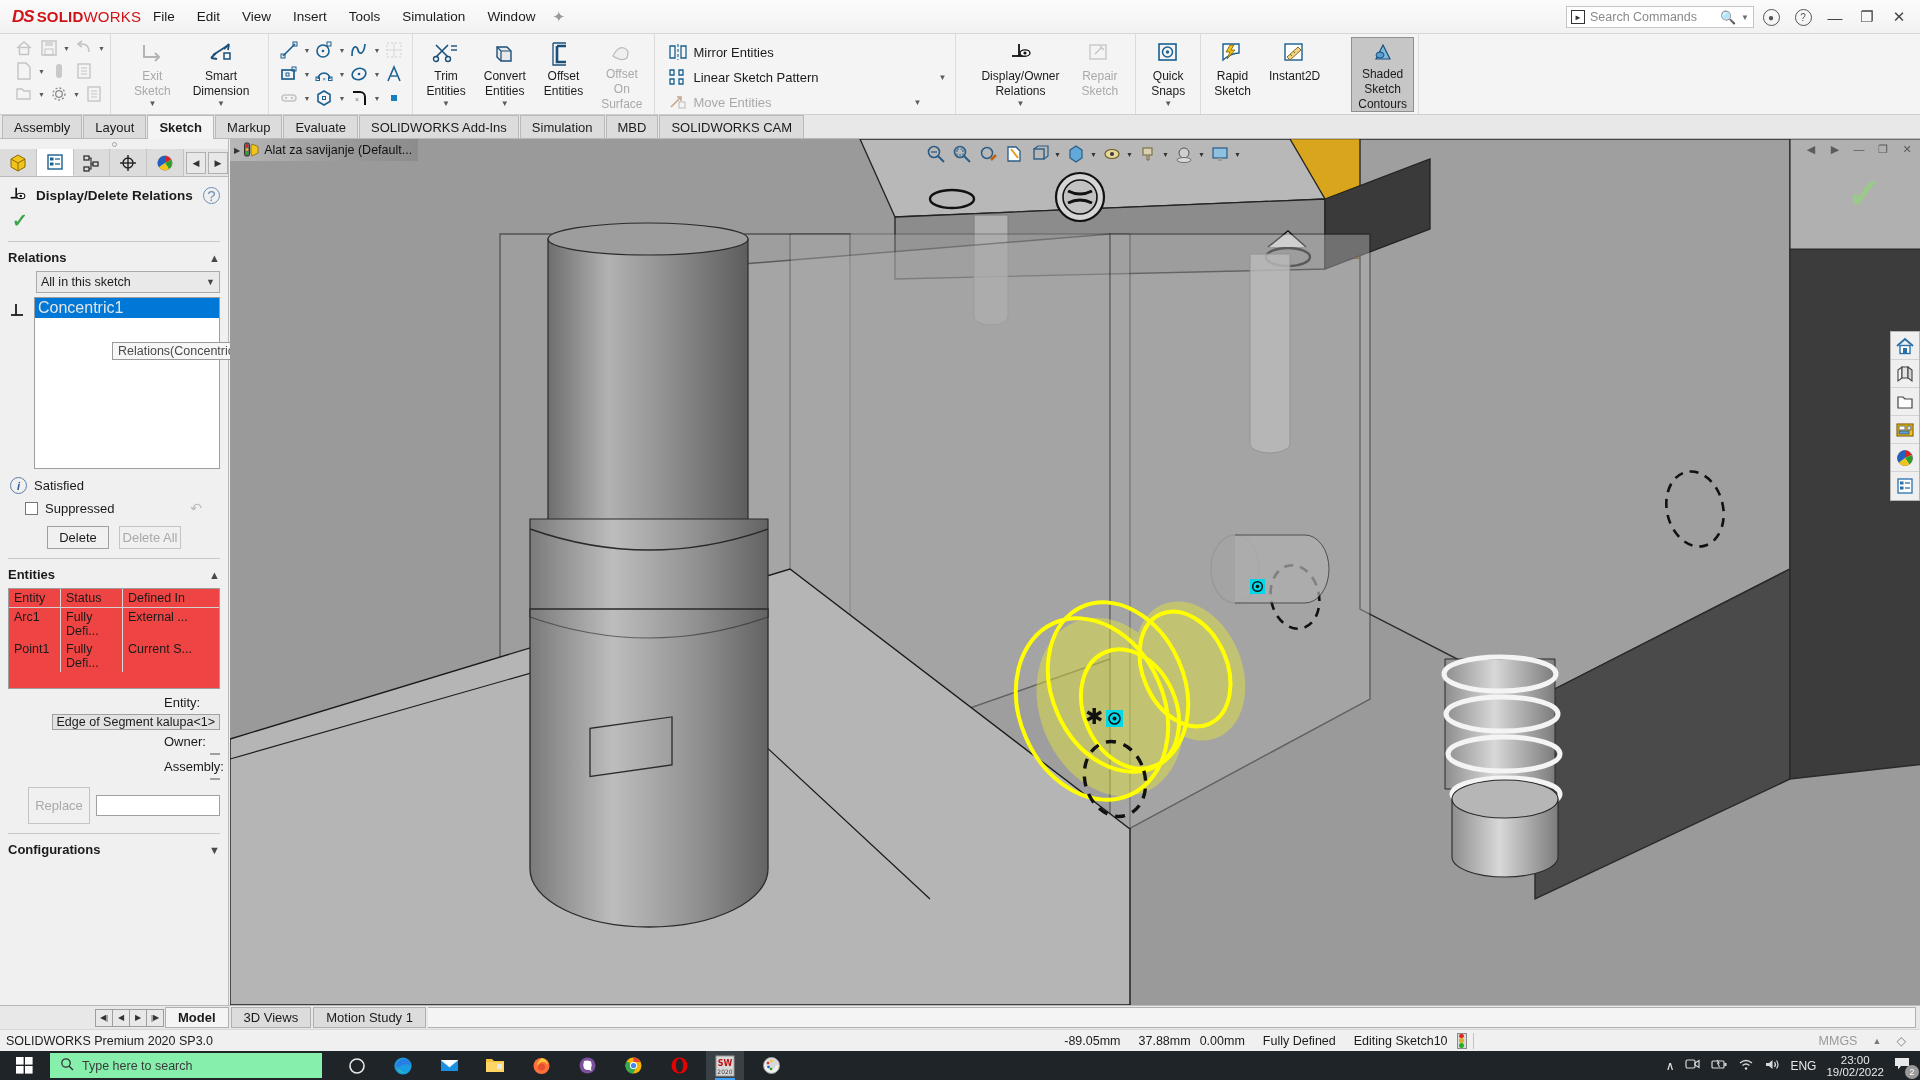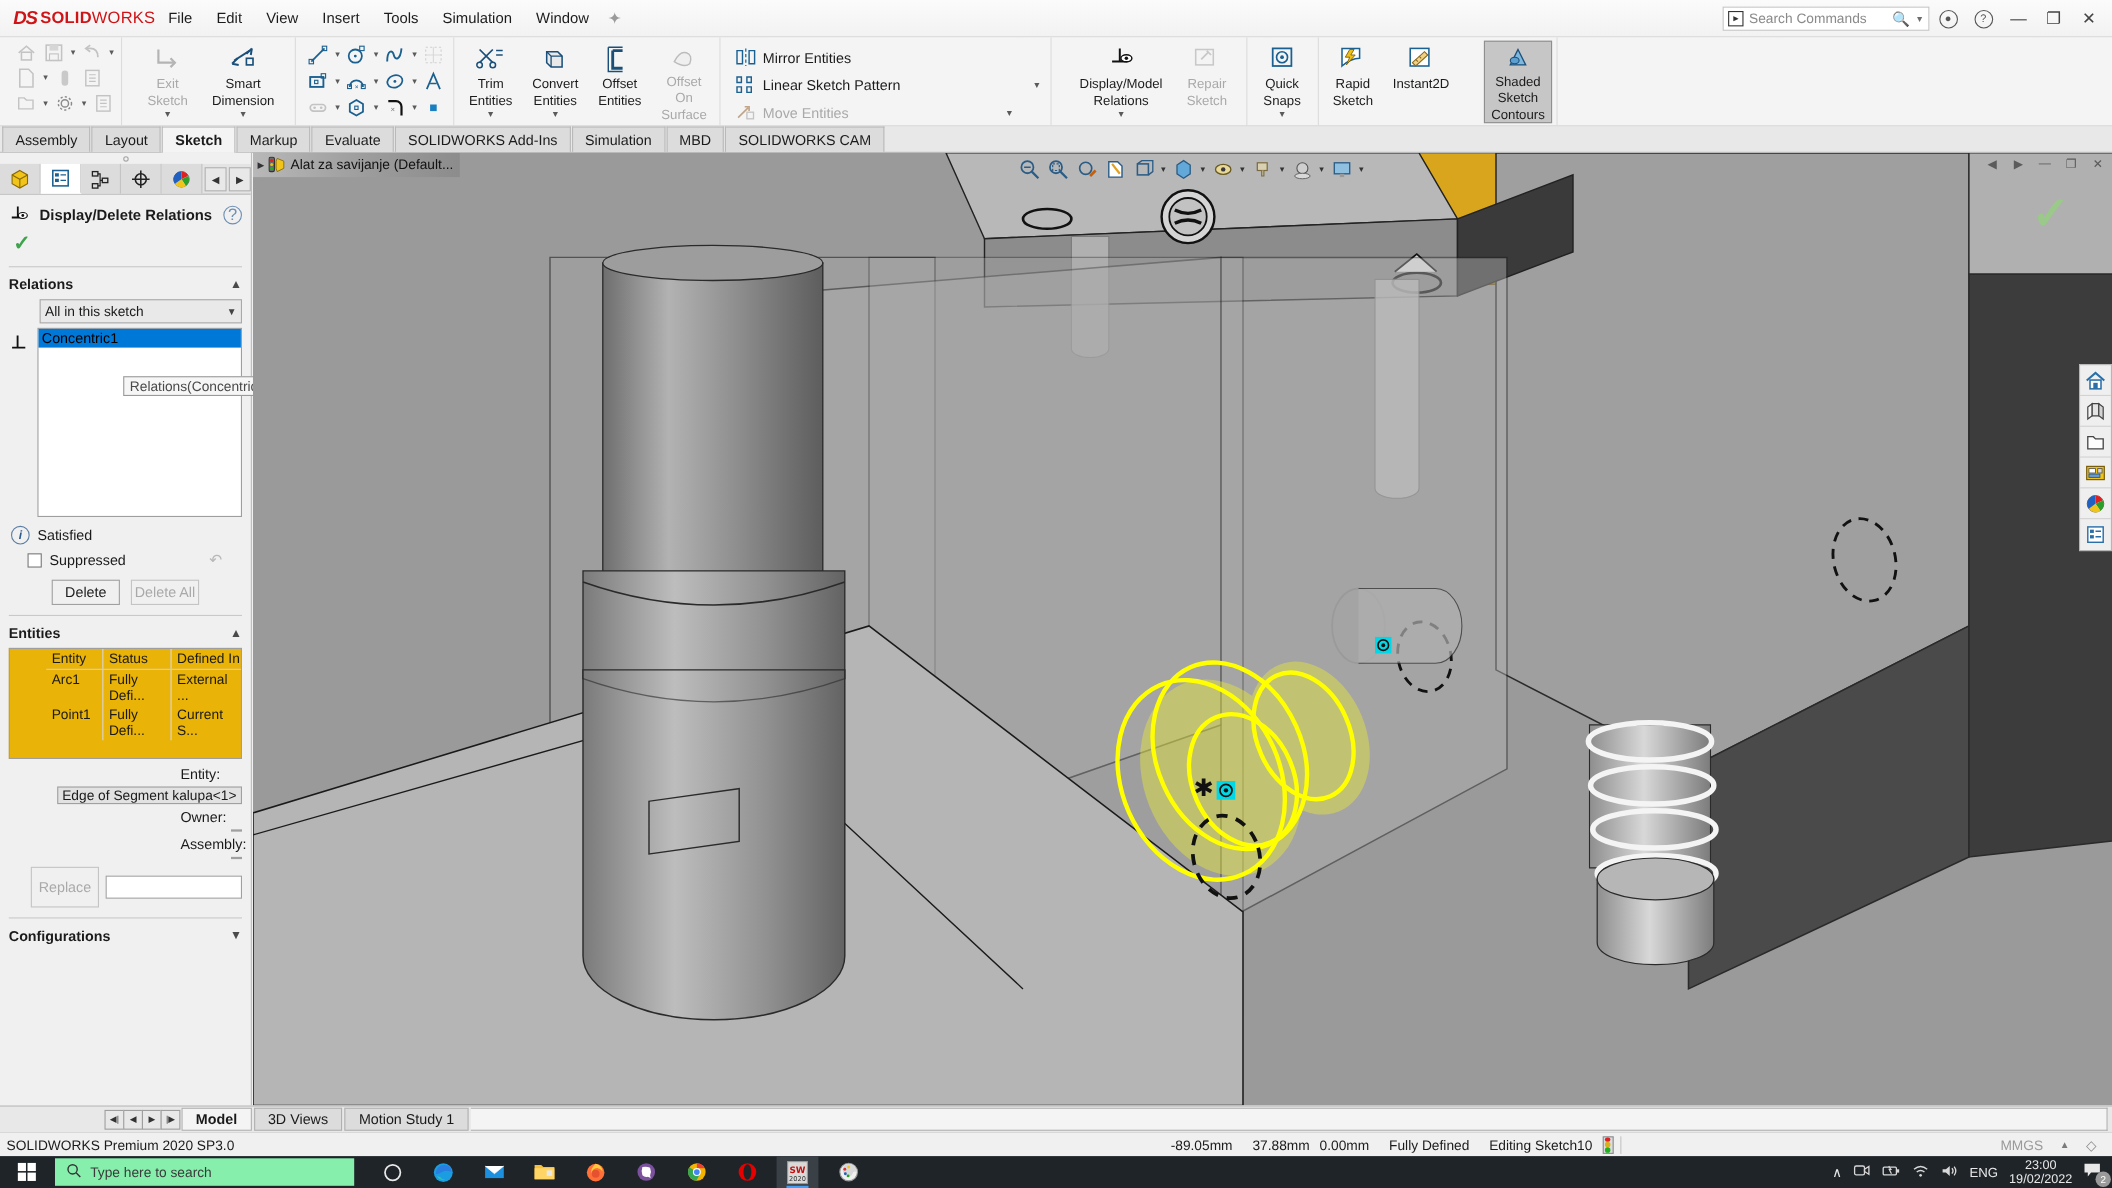--- a/index.html
+++ b/index.html
@@ -123,40 +123,40 @@
     display:flex; align-items:center; padding:0 4px; font-size:12.5px; color:#1b1b1b;
   }
   .pm-select .sv { flex:1; }
   .pm-select .cv { font-size:9px; color:#444; }
 
   .relbox-wrap { display:flex; padding:0 8px; gap:4px; }
   .relbox-ico { width:22px; padding-top:4px; }
   .relbox {
     flex:1; height:172px; background:#fff; border:1px solid #9e9e9e; padding:0;
   }
-  .rel-item { background:#0078d7; color:#000000; font-size:13px; padding:1px 3px; }
+  .rel-item { background:#0078d7; color:#e5e5e5; font-size:16px; padding:1px 3px; }
   .tooltip {
     position:absolute; left:112px; top:342px;
     background:#f6f6f6; border:1px solid #9a9a9a; color:#4a4a4a;
     font-size:12.5px; padding:1px 5px; white-space:nowrap;
   }
 
   .status-row { display:flex; align-items:center; gap:7px; padding:8px 8px 2px 10px; }
   .info-ico { width:17px;height:17px;border-radius:50%;border:1.6px solid #5a7fa5;color:#2b5b8c;
               display:flex;align-items:center;justify-content:center;font-size:11px;font-style:italic;font-weight:bold;}
   .status-row .sv { font-size:13px; }
   .supp-row { display:flex; align-items:center; gap:7px; padding:4px 8px 4px 25px; }
   .chkbox { width:13px;height:13px;border:1px solid #767676; background:#fff; }
   .undo-ico { margin-left:auto; color:#b8b8b8; font-size:14px; padding-right:18px;}
   .btn-row { display:flex; gap:10px; justify-content:center; padding:6px 0 6px 0; }
   .pbtn { min-width:62px; height:23px; border:1px solid #a0a0a0; background:#f0f0f0;
           font-size:13px; display:flex; align-items:center; justify-content:center; color:#1b1b1b;}
   .pbtn.disabled { color:#a9a9a9; background:#f0f0f0; border-color:#c4c4c4;}
 
-  .enttable { margin:2px 8px 0 8px; border:1px solid #9e9e9e; background:#eab308;padding-left:33px; }
+  .enttable { margin:2px 8px 0 8px; border:1px solid #9e9e9e; background:#ef4444; }
   .enttable .row { display:flex; font-size:12.5px; }
   .enttable .row.hdr { border-bottom:1px solid #d0d0d0; }
   .enttable .c1 { width:52px; padding:2px 0 2px 5px; border-right:1px solid #d8d8d8;}
   .enttable .c2 { width:62px; padding:2px 0 2px 5px; border-right:1px solid #d8d8d8;}
   .enttable .c3 { flex:1; padding:2px 0 2px 5px; }
   .enttable .pad { height:16px; }
 
   .fld-row { display:flex; align-items:flex-end; padding:2px 8px; gap:4px;flex-direction:column; }
   .fld-row .fl { width:56px; font-size:13px; }
   .fld-row .fi { flex:1; height:21px; background:#e2e2e2; border:1px solid #a0a0a0; font-size:12.5px;
@@ -581,21 +581,21 @@
       <div class="rcol">
         <div class="rbtn">
           <span class="ico ico-lg">
             <svg width="28" height="26" viewBox="0 0 28 26">
                 <line x1="13" y1="3" x2="13" y2="15" stroke="#111" stroke-width="1.8"></line>
                 <line x1="6" y1="15" x2="20" y2="15" stroke="#111" stroke-width="1.8"></line>
                 <ellipse cx="19" cy="12" rx="5" ry="3.2" fill="#fff" stroke="#111" stroke-width="1.3"></ellipse>
                 <circle cx="19" cy="12" r="1.6" fill="#111"></circle>
               </svg>
           </span>
-          <span class="lbl">Display/Model</span>
+          <span class="lbl">Display/Owner</span>
           <span class="lbl">Relations</span>
         </div>
         <span class="drop-caret">▼</span>
       </div>
       <div class="rcol" style="margin-left:8px;">
         <div class="rbtn disabled">
           <span class="ico ico-lg">
             <svg width="28" height="26" viewBox="0 0 28 26">
                 <rect x="4" y="4" width="16" height="14" fill="none" stroke="#c8c8c8" stroke-width="1.4"></rect>
                 <path d="M9 13 L16 6 M14 5 L18 9" stroke="#c8c8c8" stroke-width="1.6" fill="none"></path>

